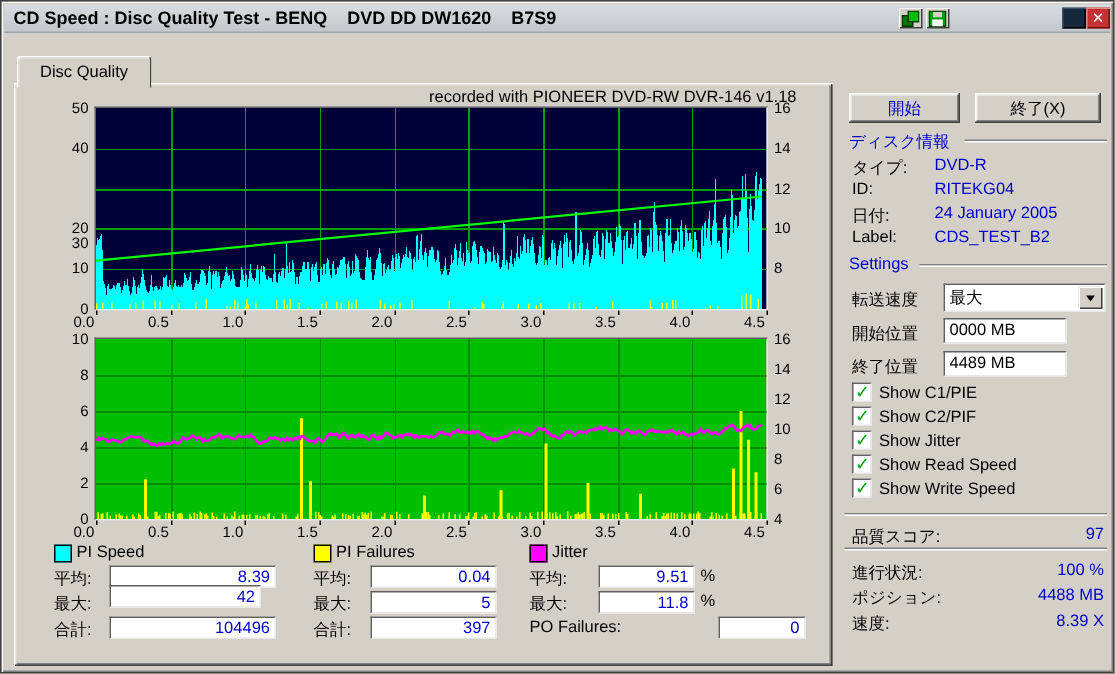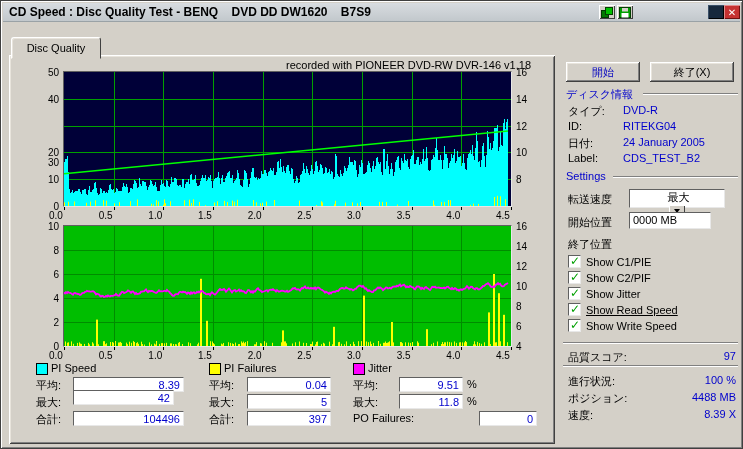--- a/index.html
+++ b/index.html
@@ -50,23 +50,23 @@
                inset -2px -2px 0 #808080, inset 2px 2px 0 #e8e4dc;cursor:default;
   }
   #btn-start{left:565px;top:61px;width:74px;height:20px;color:#0000C0;}
   #btn-exit{left:649px;top:61px;width:84px;height:20px;color:#000;}
   .field{
     position:absolute;height:17px;background:#fff;box-sizing:border-box;
     border:1px solid;border-color:#606060 #e8e8e8 #e8e8e8 #606060;
     padding:1px 3px;line-height:13px;color:#000;
   }
   .combo{
-    position:absolute;left:628px;top:188px;width:96px;height:19px;background:#fff;box-sizing:border-box;
+    position:absolute;left:628px;top:188px;width:108px;height:19px;background:#fff;box-sizing:border-box;
     border:1px solid;border-color:#606060 #e8e8e8 #e8e8e8 #606060;
-    display:flex;align-items:center;flex-direction:column;
+    display:flex;align-items:center;
   }
   .combo-text{flex:1;padding-left:3px;}
   .combo-btn{width:16px;height:15px;margin-right:1px;background:#d4d0c8;
     box-shadow:inset 1px 1px 0 #fff, inset -1px -1px 0 #404040;
     display:flex;align-items:center;justify-content:center;}
   .arr{width:0;height:0;border:3px solid transparent;border-top:4px solid #000;margin-top:4px;}
   .cbox{position:absolute;width:13px;height:13px;background:#fff;box-sizing:border-box;
     border:1px solid;border-color:#606060 #e8e8e8 #e8e8e8 #606060;}
   .check{position:absolute;left:1px;top:-2px;color:#00A000;font-weight:bold;font-size:12px;line-height:14px;}
   .sw{position:absolute;width:10px;height:10px;border:1px solid #000;box-sizing:content-box;}
@@ -499,21 +499,21 @@
         <span class="check">✓</span>
       </div>
       <div class="lbl" style="left: 585px; top: 271px;">Show C2/PIF</div>
       <div class="cbox" style="left: 567px; top: 286px;">
         <span class="check">✓</span>
       </div>
       <div class="lbl" style="left: 585px; top: 287px;">Show Jitter</div>
       <div class="cbox" style="left: 567px; top: 302px;">
         <span class="check">✓</span>
       </div>
-      <div class="lbl" style="left: 585px; top: 303px; text-decoration: underline;">Show Read Speed</div>
+      <div class="lbl" style="left: 585px; top: 303px;">Show Read Speed</div>
       <div class="cbox" style="left: 567px; top: 318px;">
         <span class="check">✓</span>
       </div>
       <div class="lbl" style="left: 585px; top: 319px;">Show Write Speed</div>
       <div class="lbl" style="left: 567px; top: 373px;">進行状況:</div>
       <div class="val" style="left: 635px; top: 373px; width: 100px;">100 %</div>
       <div class="lbl" style="left: 567px; top: 390px;">ポジション:</div>
       <div class="val" style="left: 635px; top: 390px; width: 100px;">4488 MB</div>
       <div class="lbl" style="left: 567px; top: 407px;">速度:</div>
       <div class="val" style="left: 635px; top: 407px; width: 100px;">8.39 X</div>
@@ -559,19 +559,20 @@
     <span class="combo-text">最大</span>
     <span class="combo-btn">
         <span class="arr"></span>
       </span>
   </div>
 
   <div class="lbl" style="left:567px;top:214px">開始位置</div>
   <div class="field" style="left:628px;top:211px;width:82px">0000 MB</div>
 
   <div class="lbl" style="left:567px;top:236px">終了位置</div>
+  <div class="field" style="left:628px;top:233px;width:82px">4489 MB</div>
 
   <div class="rule" style="left:562px;top:341px;width:175px"></div>
   <div class="lbl" style="left:567px;top:349px">品質スコア:</div>
   <div class="val" style="left:655px;top:349px;width:80px">97</div>
   <div class="rule" style="left:562px;top:364px;width:175px"></div>
 
 </div>
 
 </body></html>

